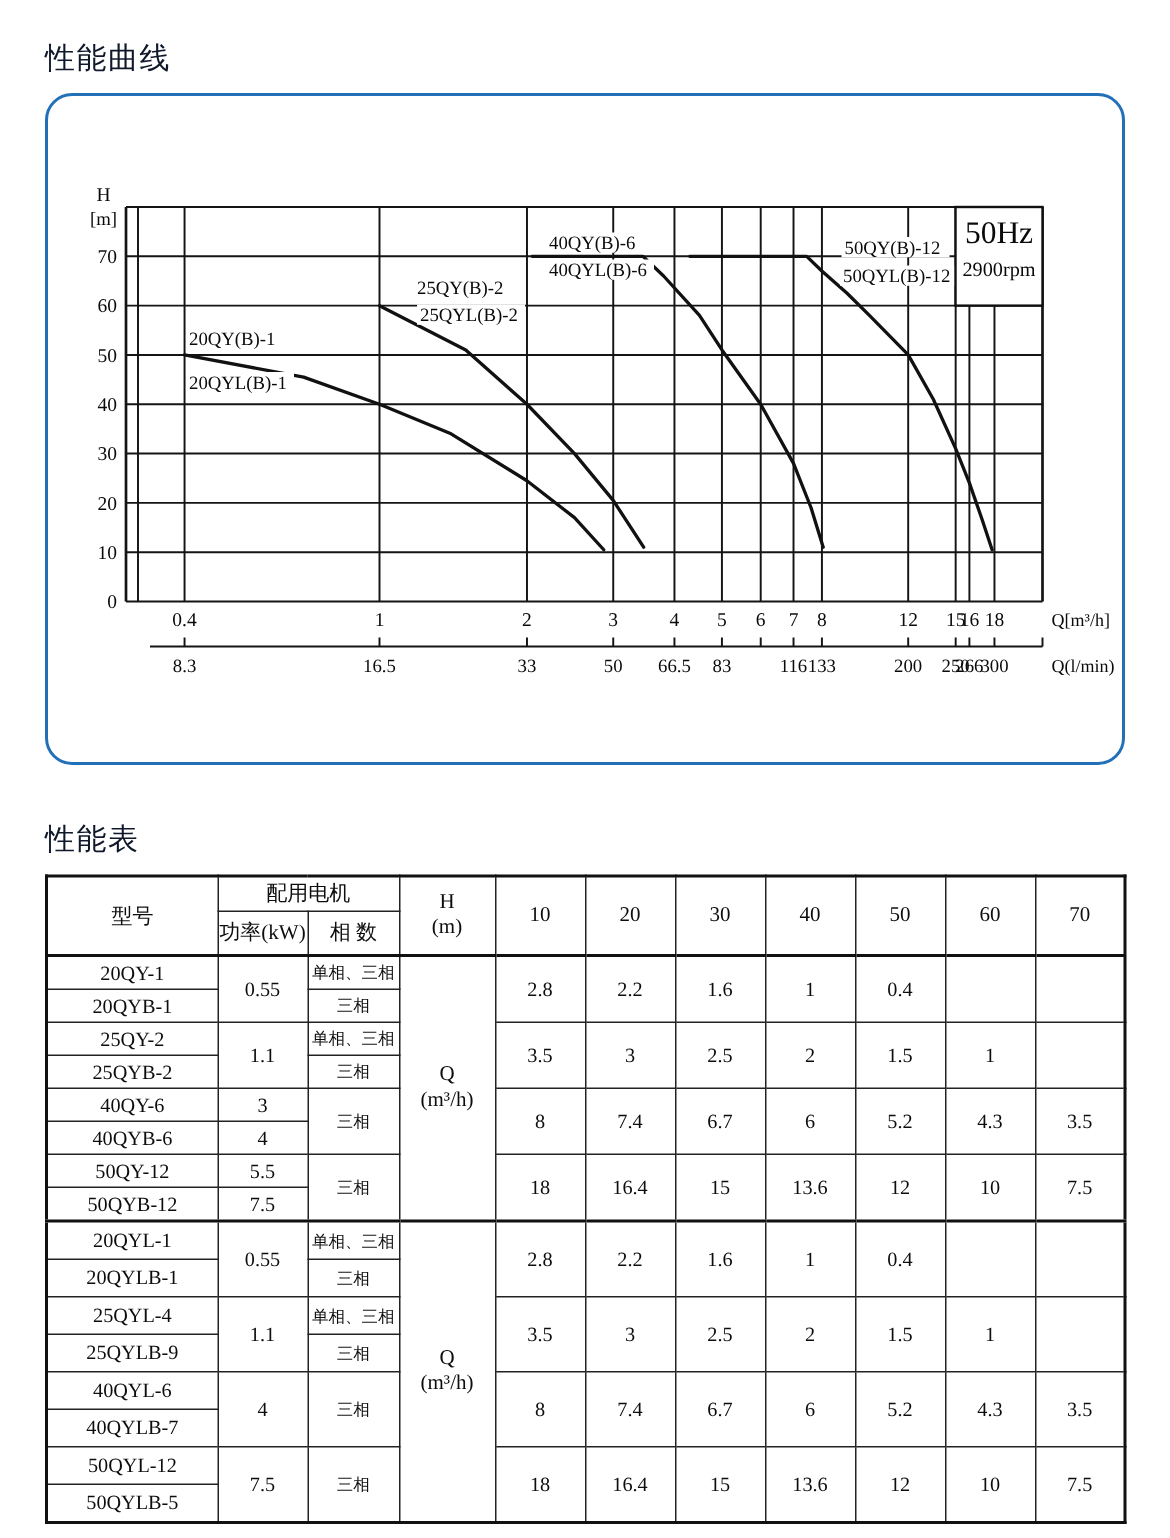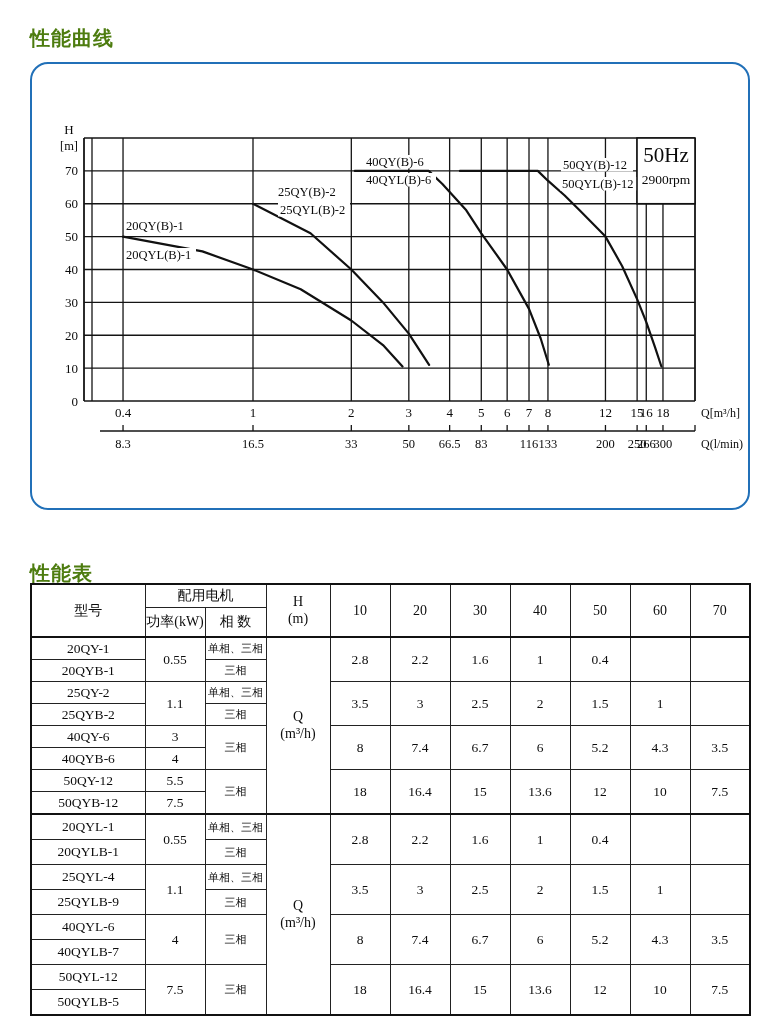--- a/index.html
+++ b/index.html
@@ -1,20 +1,20 @@
 <!DOCTYPE html>
 <html><head>
 <meta charset="utf-8">
 <style>
   html,body{margin:0;padding:0;background:#ffffff;}
   body{width:780px;height:1025px;position:relative;font-family:"Liberation Serif",serif;color:#111;}
   .sec-title{position:absolute;left:30px;font-family:"Liberation Sans","DejaVu Sans",sans-serif;
-             font-weight:bold;font-size:20px;color:#4d7c0f;letter-spacing:1px;text-align:right;}
+             font-weight:normal;font-size:20px;color:#0f172a;letter-spacing:1px;text-align:right;}
   #curveTitle{top:25px;}
-  #tableTitle{top:560px;}
+  #tableTitle{top:546px;}
   #chartBox{position:absolute;left:30px;top:62px;width:720px;height:448px;box-sizing:border-box;
             border:2px solid #2170b8;border-radius:18px;background:#fff;}
   #chartBox svg{position:absolute;left:-2px;top:-2px;}
   #perfTable{position:absolute;left:30px;top:583px;width:719px;border-collapse:collapse;
              table-layout:fixed;border:2px solid #111;}
   #perfTable th,#perfTable td{border:1px solid #222;text-align:center;vertical-align:middle;
              font-weight:normal;padding:0;font-family:"Liberation Serif",serif;color:#0d0d0d;
              overflow:hidden;}
   #perfTable thead th{font-size:14px;}
   #perfTable thead tr.hr1 th{height:22px;}

